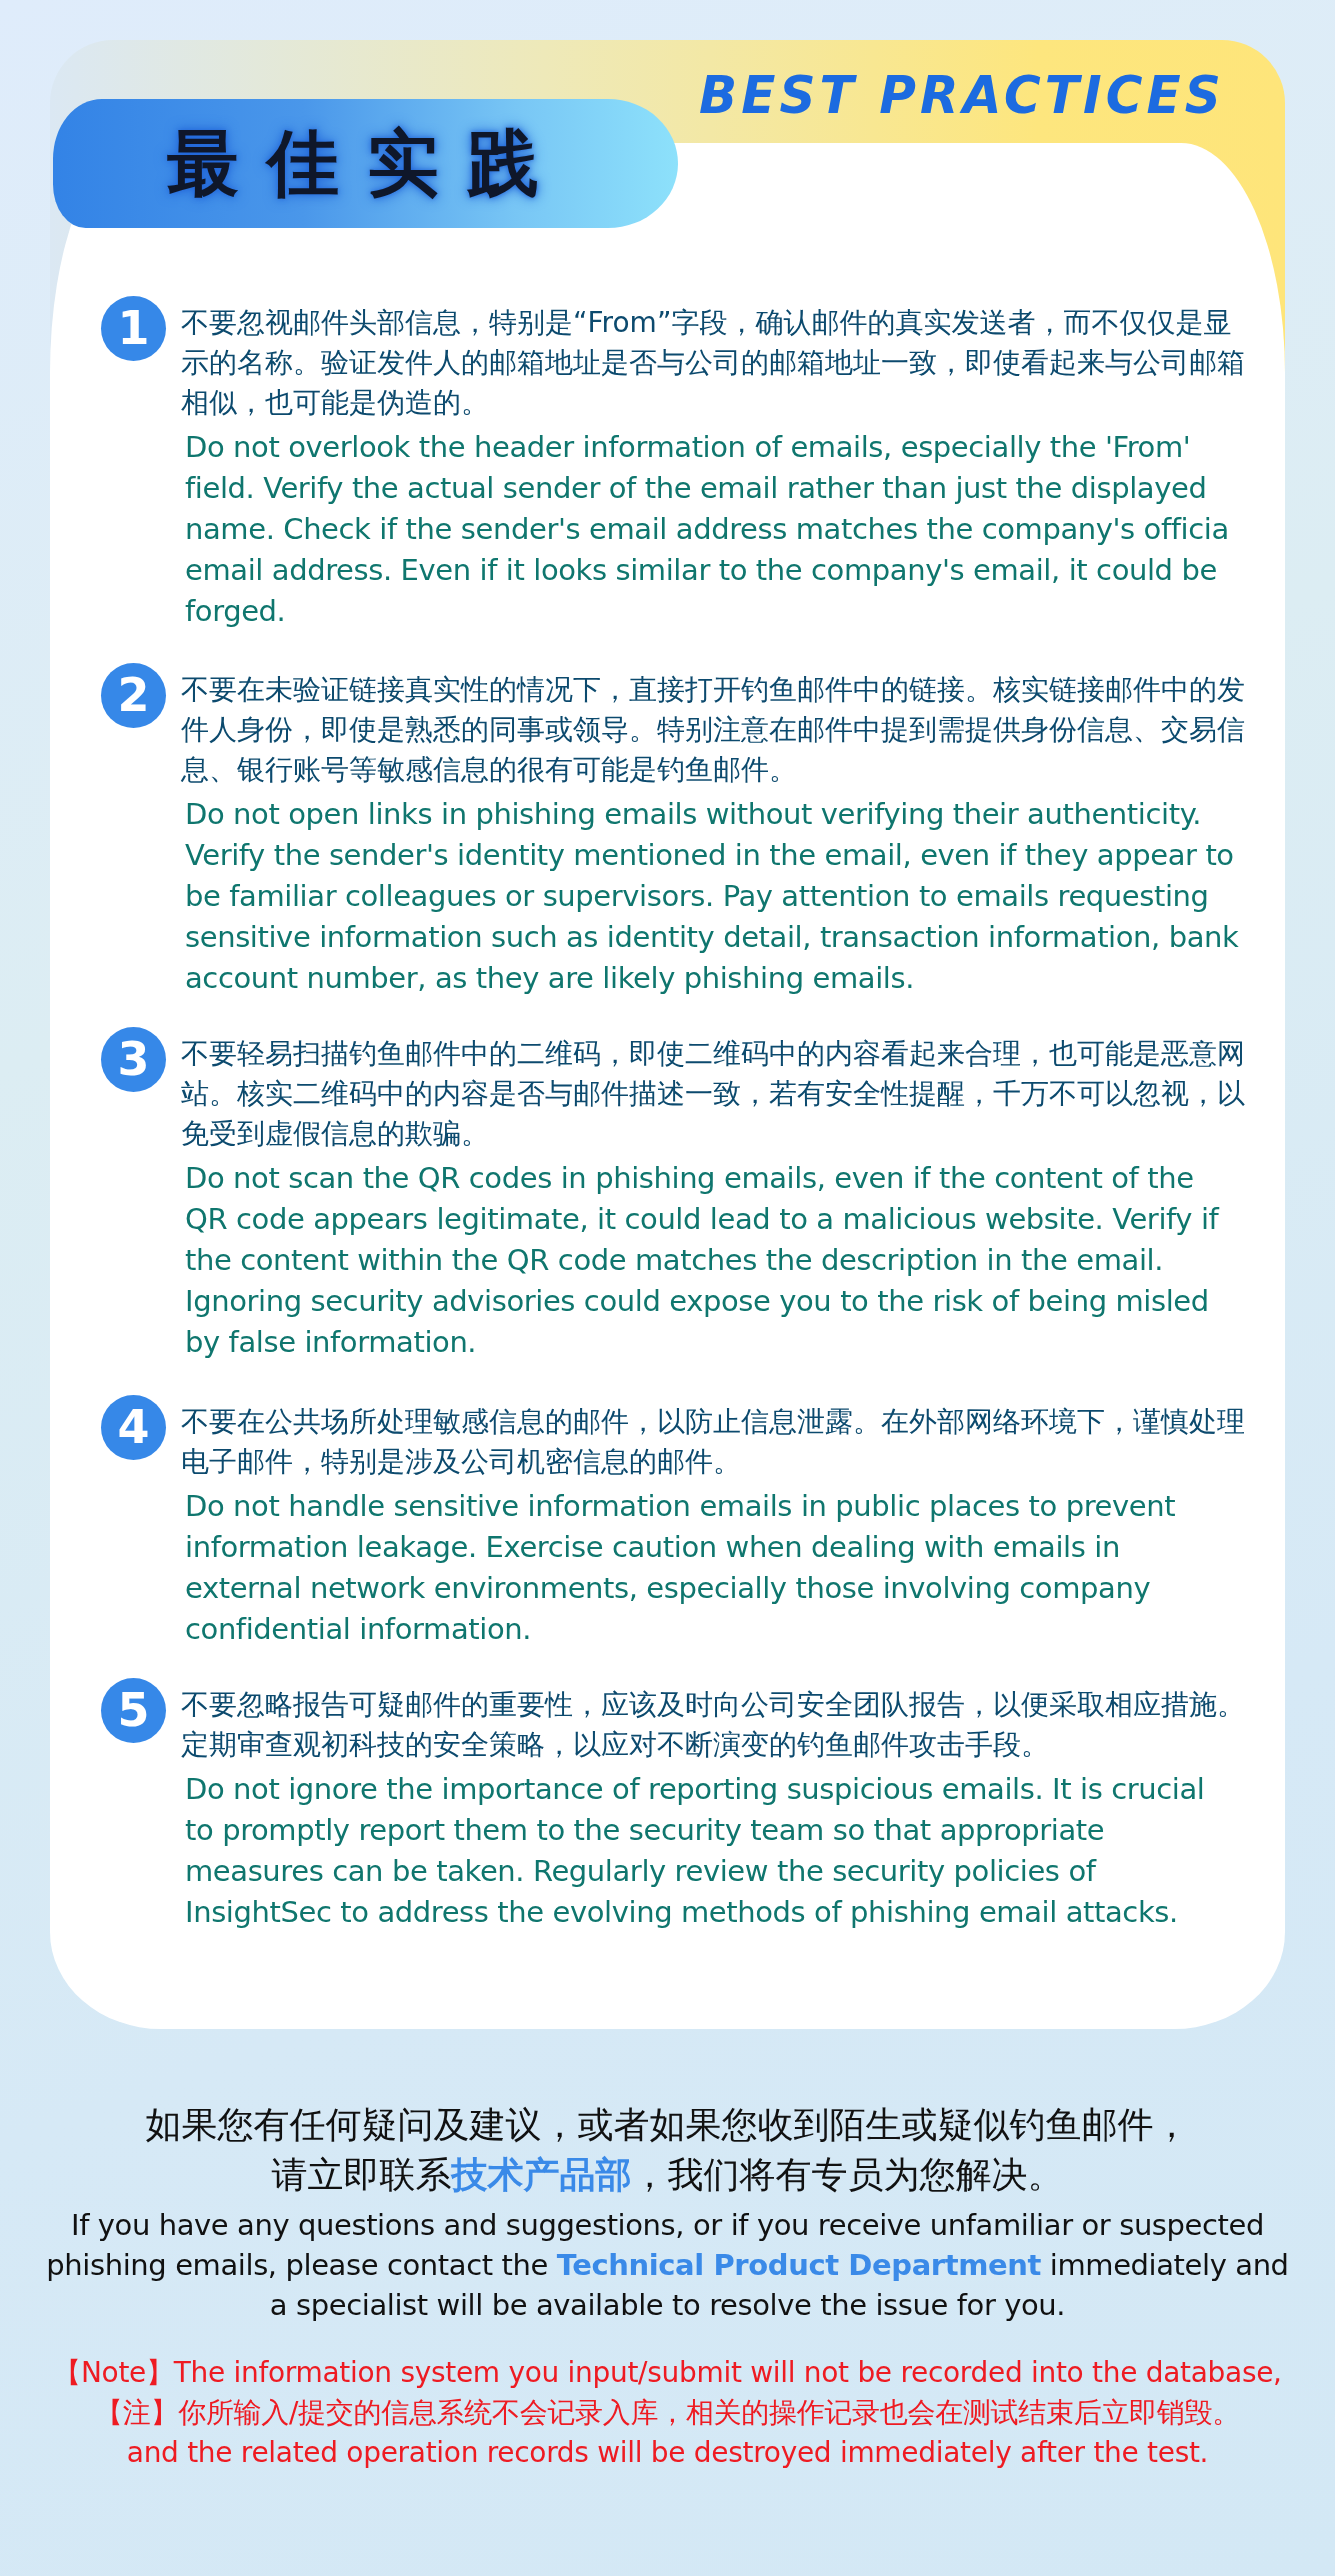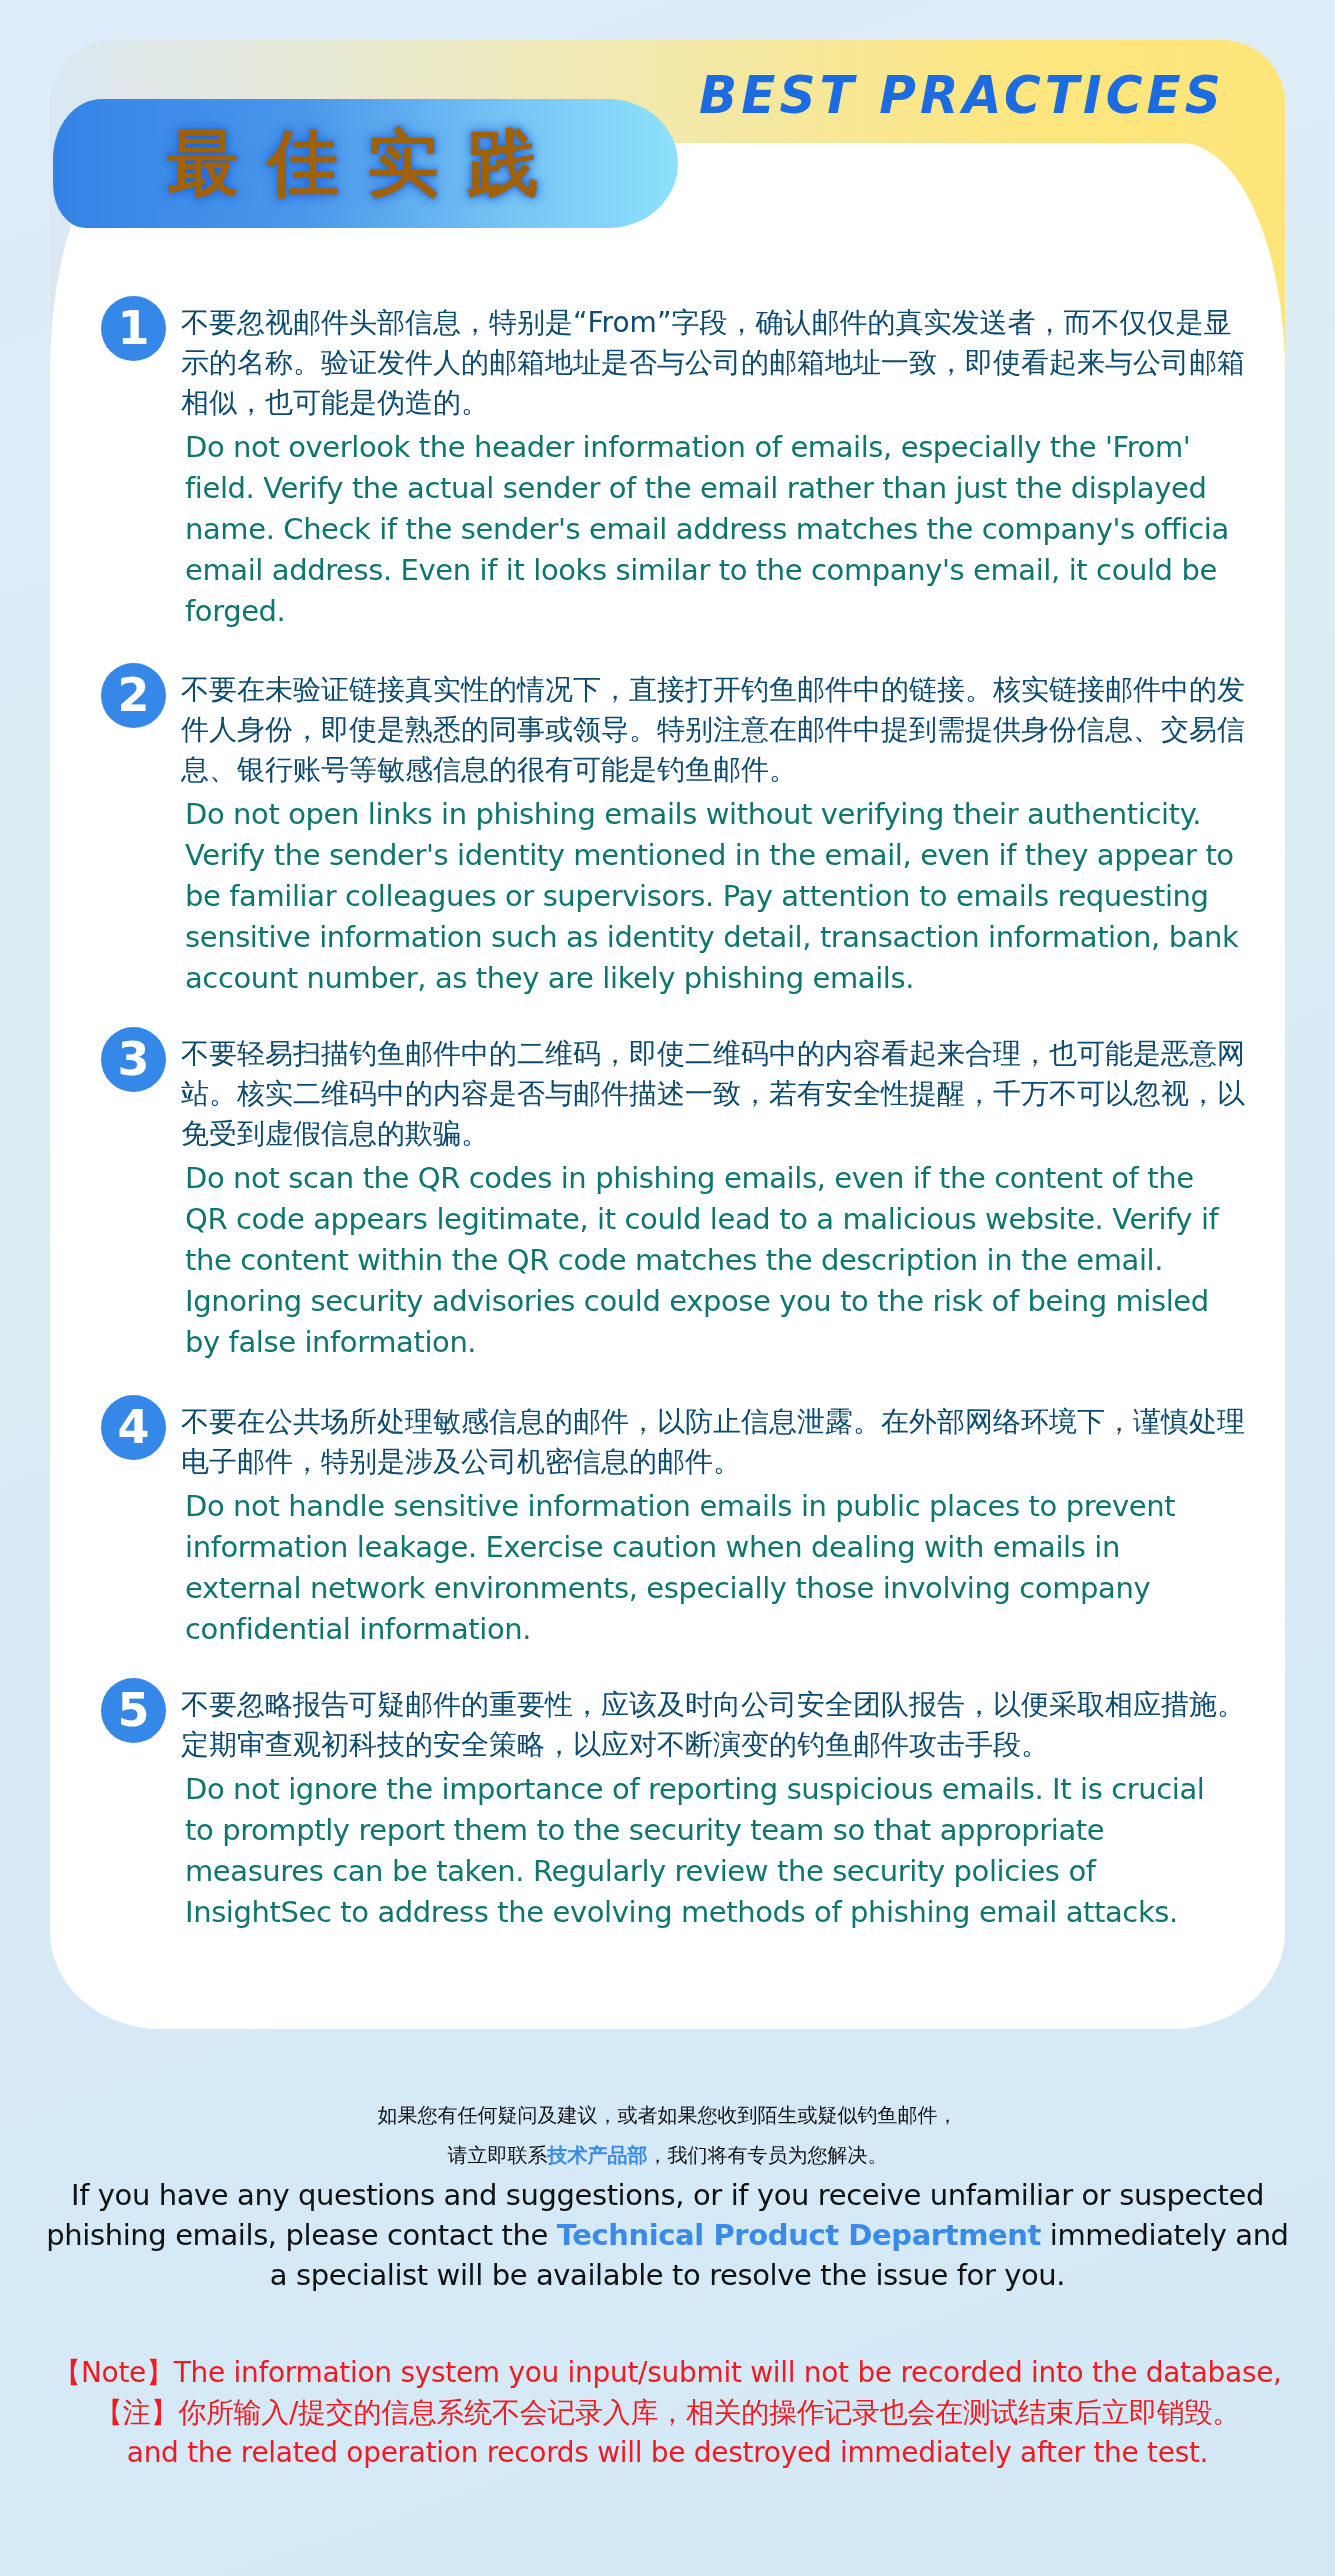--- a/index.html
+++ b/index.html
@@ -22,40 +22,40 @@
 
   
   .card { position:absolute; left:50px; top:143px; width:1235px; height:1886px;
     background:#fff; border-radius: 90px 104px 111px 111px / 230px 230px 97px 97px; }
 
   
   .title-tab { position:absolute; left:53px; top:99px; width:625px; height:129px;
     border-radius: 63px 90px 90px 42px / 77px 83px 83px 56px;
     background: linear-gradient(90deg, #3383e6 0%, #4a97ea 40%, #79c7f5 75%, #8de1fb 100%); }
   .title-tab-text { position:absolute; left:167px; top:111px; height:104px; line-height:104px;
-    font-family:"DejaVu Sans", sans-serif; font-weight:bold; font-size:72px; color:#a16207;
+    font-family:"DejaVu Sans", sans-serif; font-weight:bold; font-size:72px; color:#0f172a;
     letter-spacing:28px; text-shadow: 0 0 12.5px #1e62d6, 0 0 5.6px #2a6fe0; text-align: center; }
 
   .en-title { position:absolute; left:699px; top:64px; height:63px; line-height:63px;
     font-family:"DejaVu Sans", sans-serif; font-weight:bold; font-style:italic;
     font-size:51px; color:#1c6be0; letter-spacing:4.2px; transform: scaleX(0.98); transform-origin:left; }
 
   
   .item { position:absolute; left:101px; width:1141px; }
   .badge { position:absolute; left:0; top:0; width:65px; height:65px; border-radius:50%;
     background:#3688e8; color:#fff; font-weight:bold; font-size:46px; line-height:65px;
     text-align:center; font-family:"DejaVu Sans", sans-serif; }
   .item-body { position:absolute; left:80px; top:7px; width:1064px; }
   .zh { font-size:28px; line-height:40px; color:#0c4a6e; margin:0; }
   .en { font-size:29px; line-height:41px; color:#0f766e; margin:4px; font-family:"DejaVu Sans", sans-serif;
     letter-spacing:-0.4px; }
 
   
   .footer { position:absolute; left:0; width:1335px; text-align:center; }
-  .contact-zh { font-size:20px; line-height:40px; margin:0; color:#111; }
+  .contact-zh { font-size:36px; line-height:40px; margin:10px; color:#111; }
   .contact-en { font-size:29px; line-height:40px; margin:0; color:#111; letter-spacing:-0.4px; }
   .highlight { color:#3a8ae8; font-weight:bold; }
   .note { font-size:28px; line-height:40px; margin:0; color:#ee1b22; letter-spacing:-0.3px; }
 </style>
 </head>
 <body>
 
 <div class="back-panel"></div>
 <div class="side-bar left"></div>
 <div class="side-bar right"></div>

